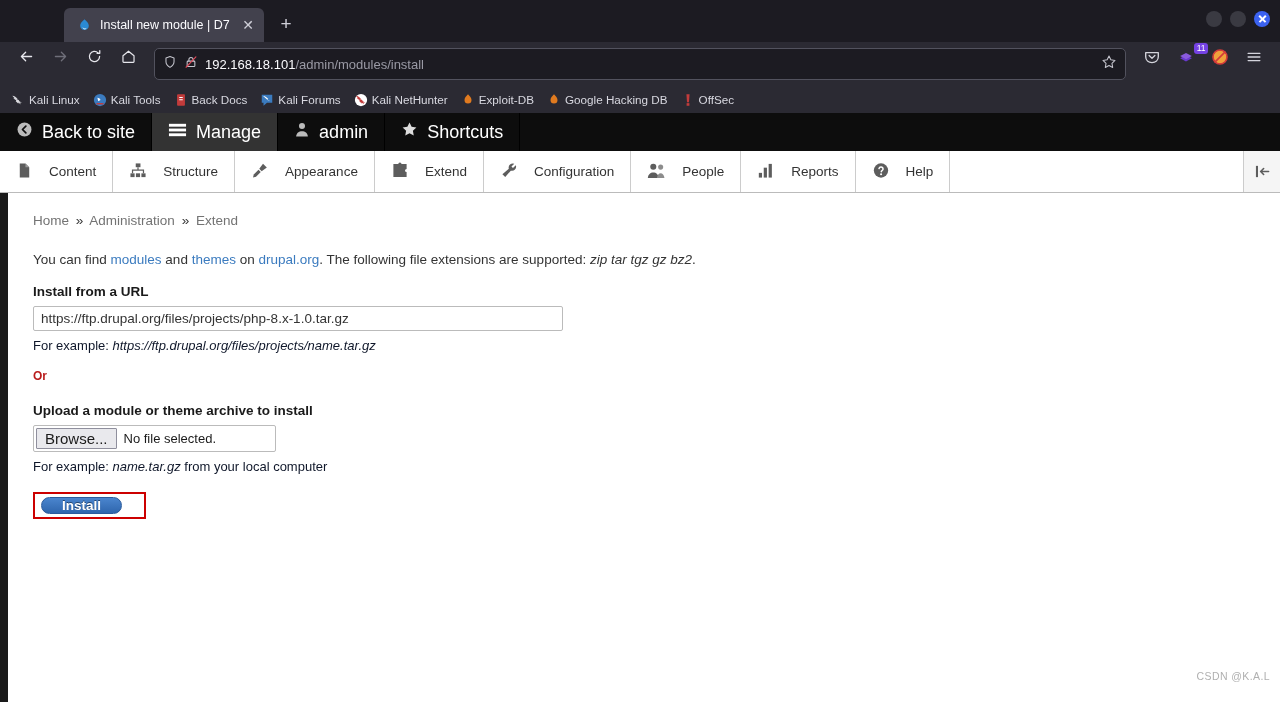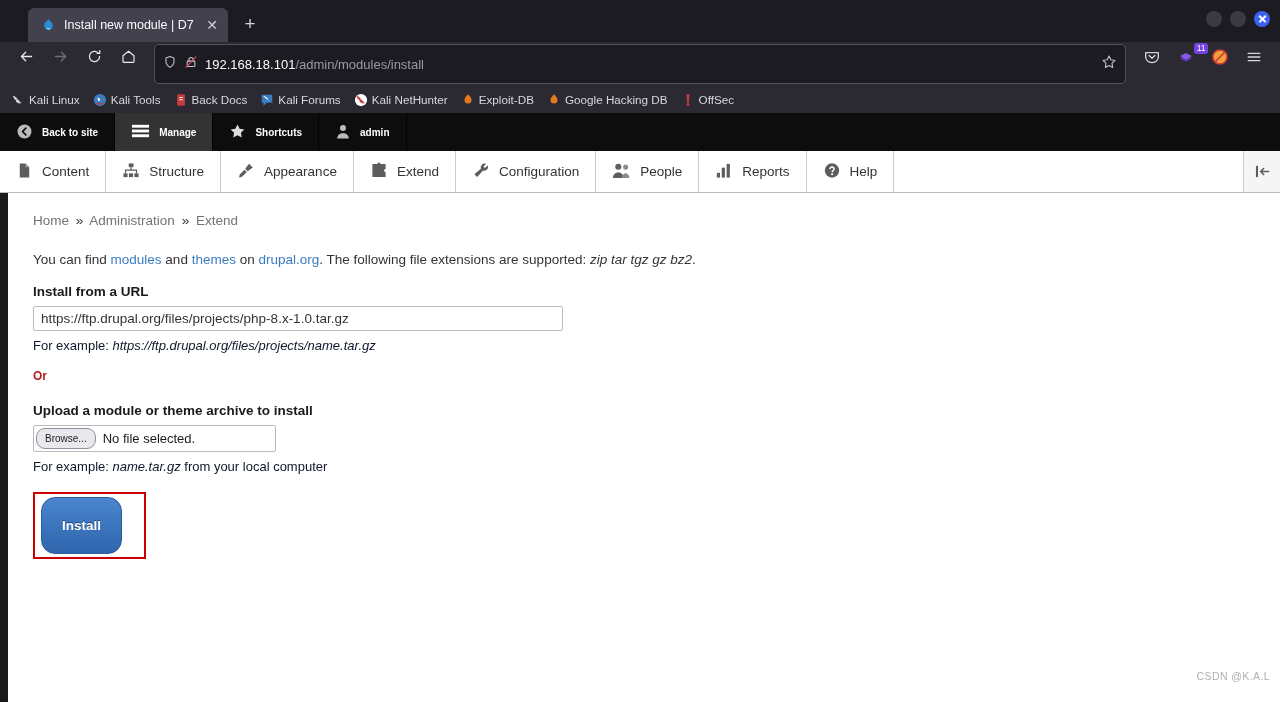--- a/index.html
+++ b/index.html
@@ -17,21 +17,21 @@
   .titlebar {
     height: 42px; position: relative;
     background: #1c1b22;
     display: flex; align-items: flex-end;
     padding-left: 28px;
   }
   .tab {
     display: flex; align-items: center; gap: 8px;
     height: 34px; padding: 0 6px 0 12px;
     background: #42414d; border-radius: 6px 6px 0 0;
-    min-width: 200px; margin-bottom: 0;
+    min-width: 200px; margin-bottom: 0; margin-left: 36px;
   }
   .tab-favicon {
     width: 16px; height: 16px; flex: none;
     display: flex; align-items: center; justify-content: center;
   }
   .tab-title {
     color: #fbfbfe; font-size: 12.5px; white-space: nowrap;
     flex: 1; overflow: hidden; text-overflow: ellipsis;
   }
   .tab-close {
@@ -60,21 +60,21 @@
     height: 44px; display: flex; align-items: center;
     background: #2b2a33; padding: 0 10px; gap: 2px;
   }
   .navbtn {
     width: 32px; height: 32px; border-radius: 5px;
     display: flex; align-items: flex-start; justify-content: center;
     color: #e7e7ed;
   }
   .navbtn.dim { color: #6f6f7a; }
   .urlbar {
-    flex: 1; height: 40px; margin: 0 8px;
+    flex: 1; height: 32px; margin: 0 8px;
     background: #1c1b22; border: 1px solid #52525e; border-radius: 5px;
     display: flex; align-items: center; padding: 0 8px; gap: 7px;
   }
   .urltext { flex: 1; font-size: 13px; color: #9a9aa5; white-space: nowrap; }
   .urltext b { color: #fbfbfe; font-weight: normal; }
   .ext-badge {
     position: absolute; top: -5px; right: -6px;
     background: #7542e4; color: #fff; font-size: 8.5px;
     border-radius: 3px; padding: 0 2.5px; line-height: 11px; min-width: 13px;
     text-align: center;
@@ -88,30 +88,30 @@
   .bm-label { color: #d8d8e0; font-size: 11.7px; white-space: nowrap; }
   .bm-ico { width: 14px; height: 14px; flex: none; }
 
   
   .page { width: 1280px; }
   .dtoolbar-top {
     height: 38px; background: #0d0d0d; display: flex; align-items: stretch;
   }
   .dtab {
     display: flex; align-items: center; gap: 9px;
-    padding: 0 16px; color: #fff; font-size: 10px; font-weight: bold;
+    padding: 0 16px; color: #fff; font-size: 18px; font-weight: normal;
     border-right: 1px solid #000;
   }
   .dtab.active { background: #333333; }
   .dtoolbar-sub {
     height: 42px; background: #fff; display: flex; align-items: stretch;
     border-bottom: 1px solid #bbb;
   }
   .dsub {
-    display: flex; align-items: center; gap: 9px;
+    display: flex; align-items: center; gap: 16px;
     padding: 0 16px; color: #333; font-size: 13.5px;
     border-right: 1px solid #ccc;
   }
   .dsub-spacer { flex: 1; border-right: 1px solid #ccc; }
   .dsub-orient {
     width: 36px; display: flex; align-items: center; justify-content: center;
     background: #f5f5f5;
   }
 
   
@@ -148,32 +148,32 @@
   .hint i { font-style: italic; }
   .or-label { margin-top: 16px; font-size: 12px; font-weight: bold; color: #b91c1c; }
 
   .file-row {
     margin-top: 7px; width: 243px; height: 27px;
     border: 1px solid #bbb; border-radius: 2px; background: #fff;
     display: flex; align-items: center; padding: 0 2px;
   }
   .browse-btn {
     height: 21px; padding: 0 8px; background: #e9e9ed;
-    border: 1px solid #8f8f9d; border-radius: 9px;
-    font-size: 10px; color: #1a1a1a; line-height: 19px;
+    border: 1px solid #8f8f9d; border-radius: 1px;
+    font-size: 15px; color: #1a1a1a; line-height: 19px;
     font-family: "Liberation Sans", sans-serif;
   }
   .file-name { margin-left: 7px; font-size: 13px; color: #1a1a1a; }
 
   .install-wrap {
     margin-top: 18px; display: inline-block;
     border: 2px solid #cc0000; padding: 3px 22px 3px 6px;
   }
   .install-btn {
-    display: block; padding: 20px 20px; border-radius: 14px;
+    display: block; padding: 0 20px; border-radius: 14px;
     background: linear-gradient(#4a85ce, #2f66ad);
     border: 1px solid #2a5b9c;
     color: #fff; font-size: 13.5px; font-weight: bold;
     text-shadow: 0 -1px 0 rgba(0,0,0,.45);
     font-family: "Liberation Sans", sans-serif;
   }
 
   .watermark {
     position: absolute; right: 10px; bottom: 20px;
     font-size: 10.5px; color: #b0b0b0; letter-spacing: .4px;
@@ -365,34 +365,34 @@
         <svg width="19" height="16" viewBox="0 0 20 16">
             <rect x="1" y="1.5" width="18" height="3" fill="#fff"></rect>
             <rect x="1" y="6.5" width="18" height="3" fill="#fff"></rect>
             <rect x="1" y="11.5" width="18" height="3" fill="#fff"></rect>
           </svg>
       </span>
       <span>Manage</span>
     </div>
     <div class="dtab">
       <span>
-        <svg width="17" height="17" viewBox="0 0 20 20">
-            <path d="M10 1.8l2.5 5.1 5.6.8-4.1 3.9 1 5.6L10 14.5l-5 2.7 1-5.6L1.9 7.7l5.6-.8z" fill="#dcdcdc"></path>
-          </svg>
-      </span>
-      <span>Shortcuts</span>
-    </div>
-    <div class="dtab">
-      <span>
         <svg width="16" height="17" viewBox="0 0 18 18">
             <circle cx="9" cy="5" r="3.4" fill="#bbb"></circle>
             <path d="M2.4 17c.3-4 3.1-6 6.6-6s6.3 2 6.6 6z" fill="#bbb"></path>
           </svg>
       </span>
       <span>admin</span>
+    </div>
+    <div class="dtab">
+      <span>
+        <svg width="17" height="17" viewBox="0 0 20 20">
+            <path d="M10 1.8l2.5 5.1 5.6.8-4.1 3.9 1 5.6L10 14.5l-5 2.7 1-5.6L1.9 7.7l5.6-.8z" fill="#dcdcdc"></path>
+          </svg>
+      </span>
+      <span>Shortcuts</span>
     </div>
   </div>
 
   <div class="dtoolbar-sub">
     <div class="dsub">
       <span>
         <svg width="17" height="17" viewBox="0 0 18 18">
             <path d="M4 1.5h6l4 4V16.5H4z" fill="#5d5d5d"></path>
             <path d="M10 1.5l4 4h-4z" fill="#9a9a9a"></path>
           </svg>

